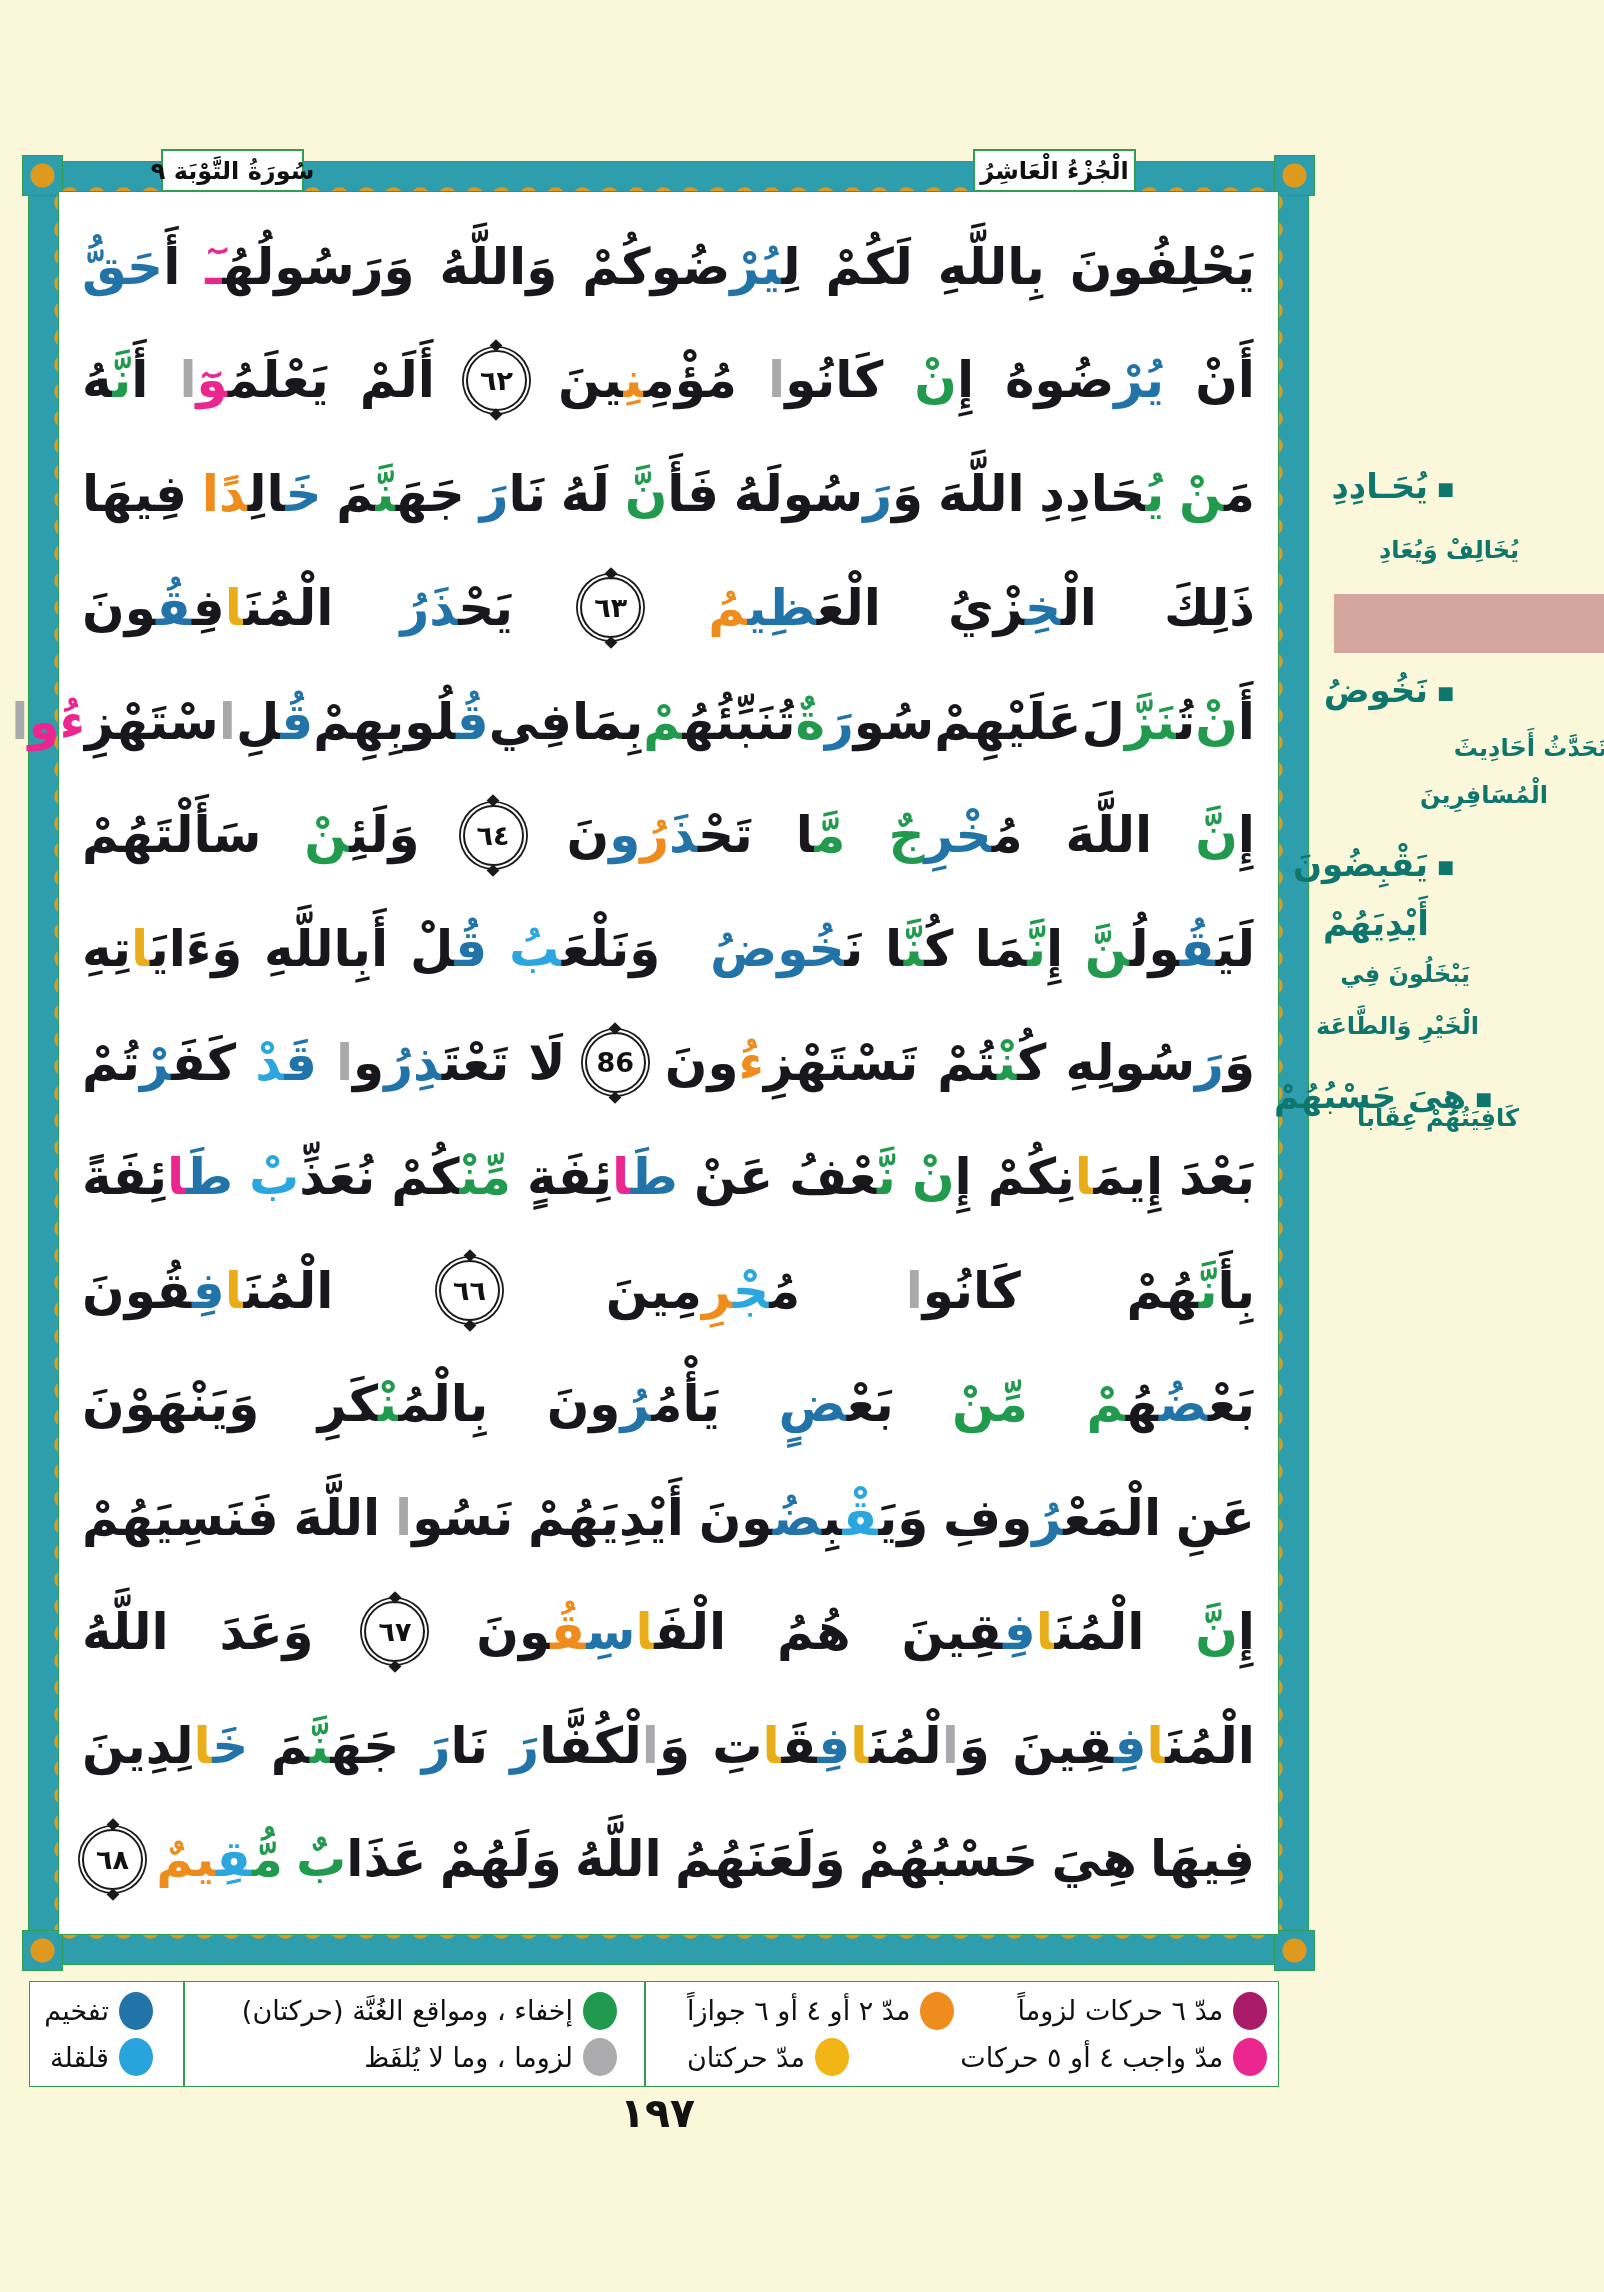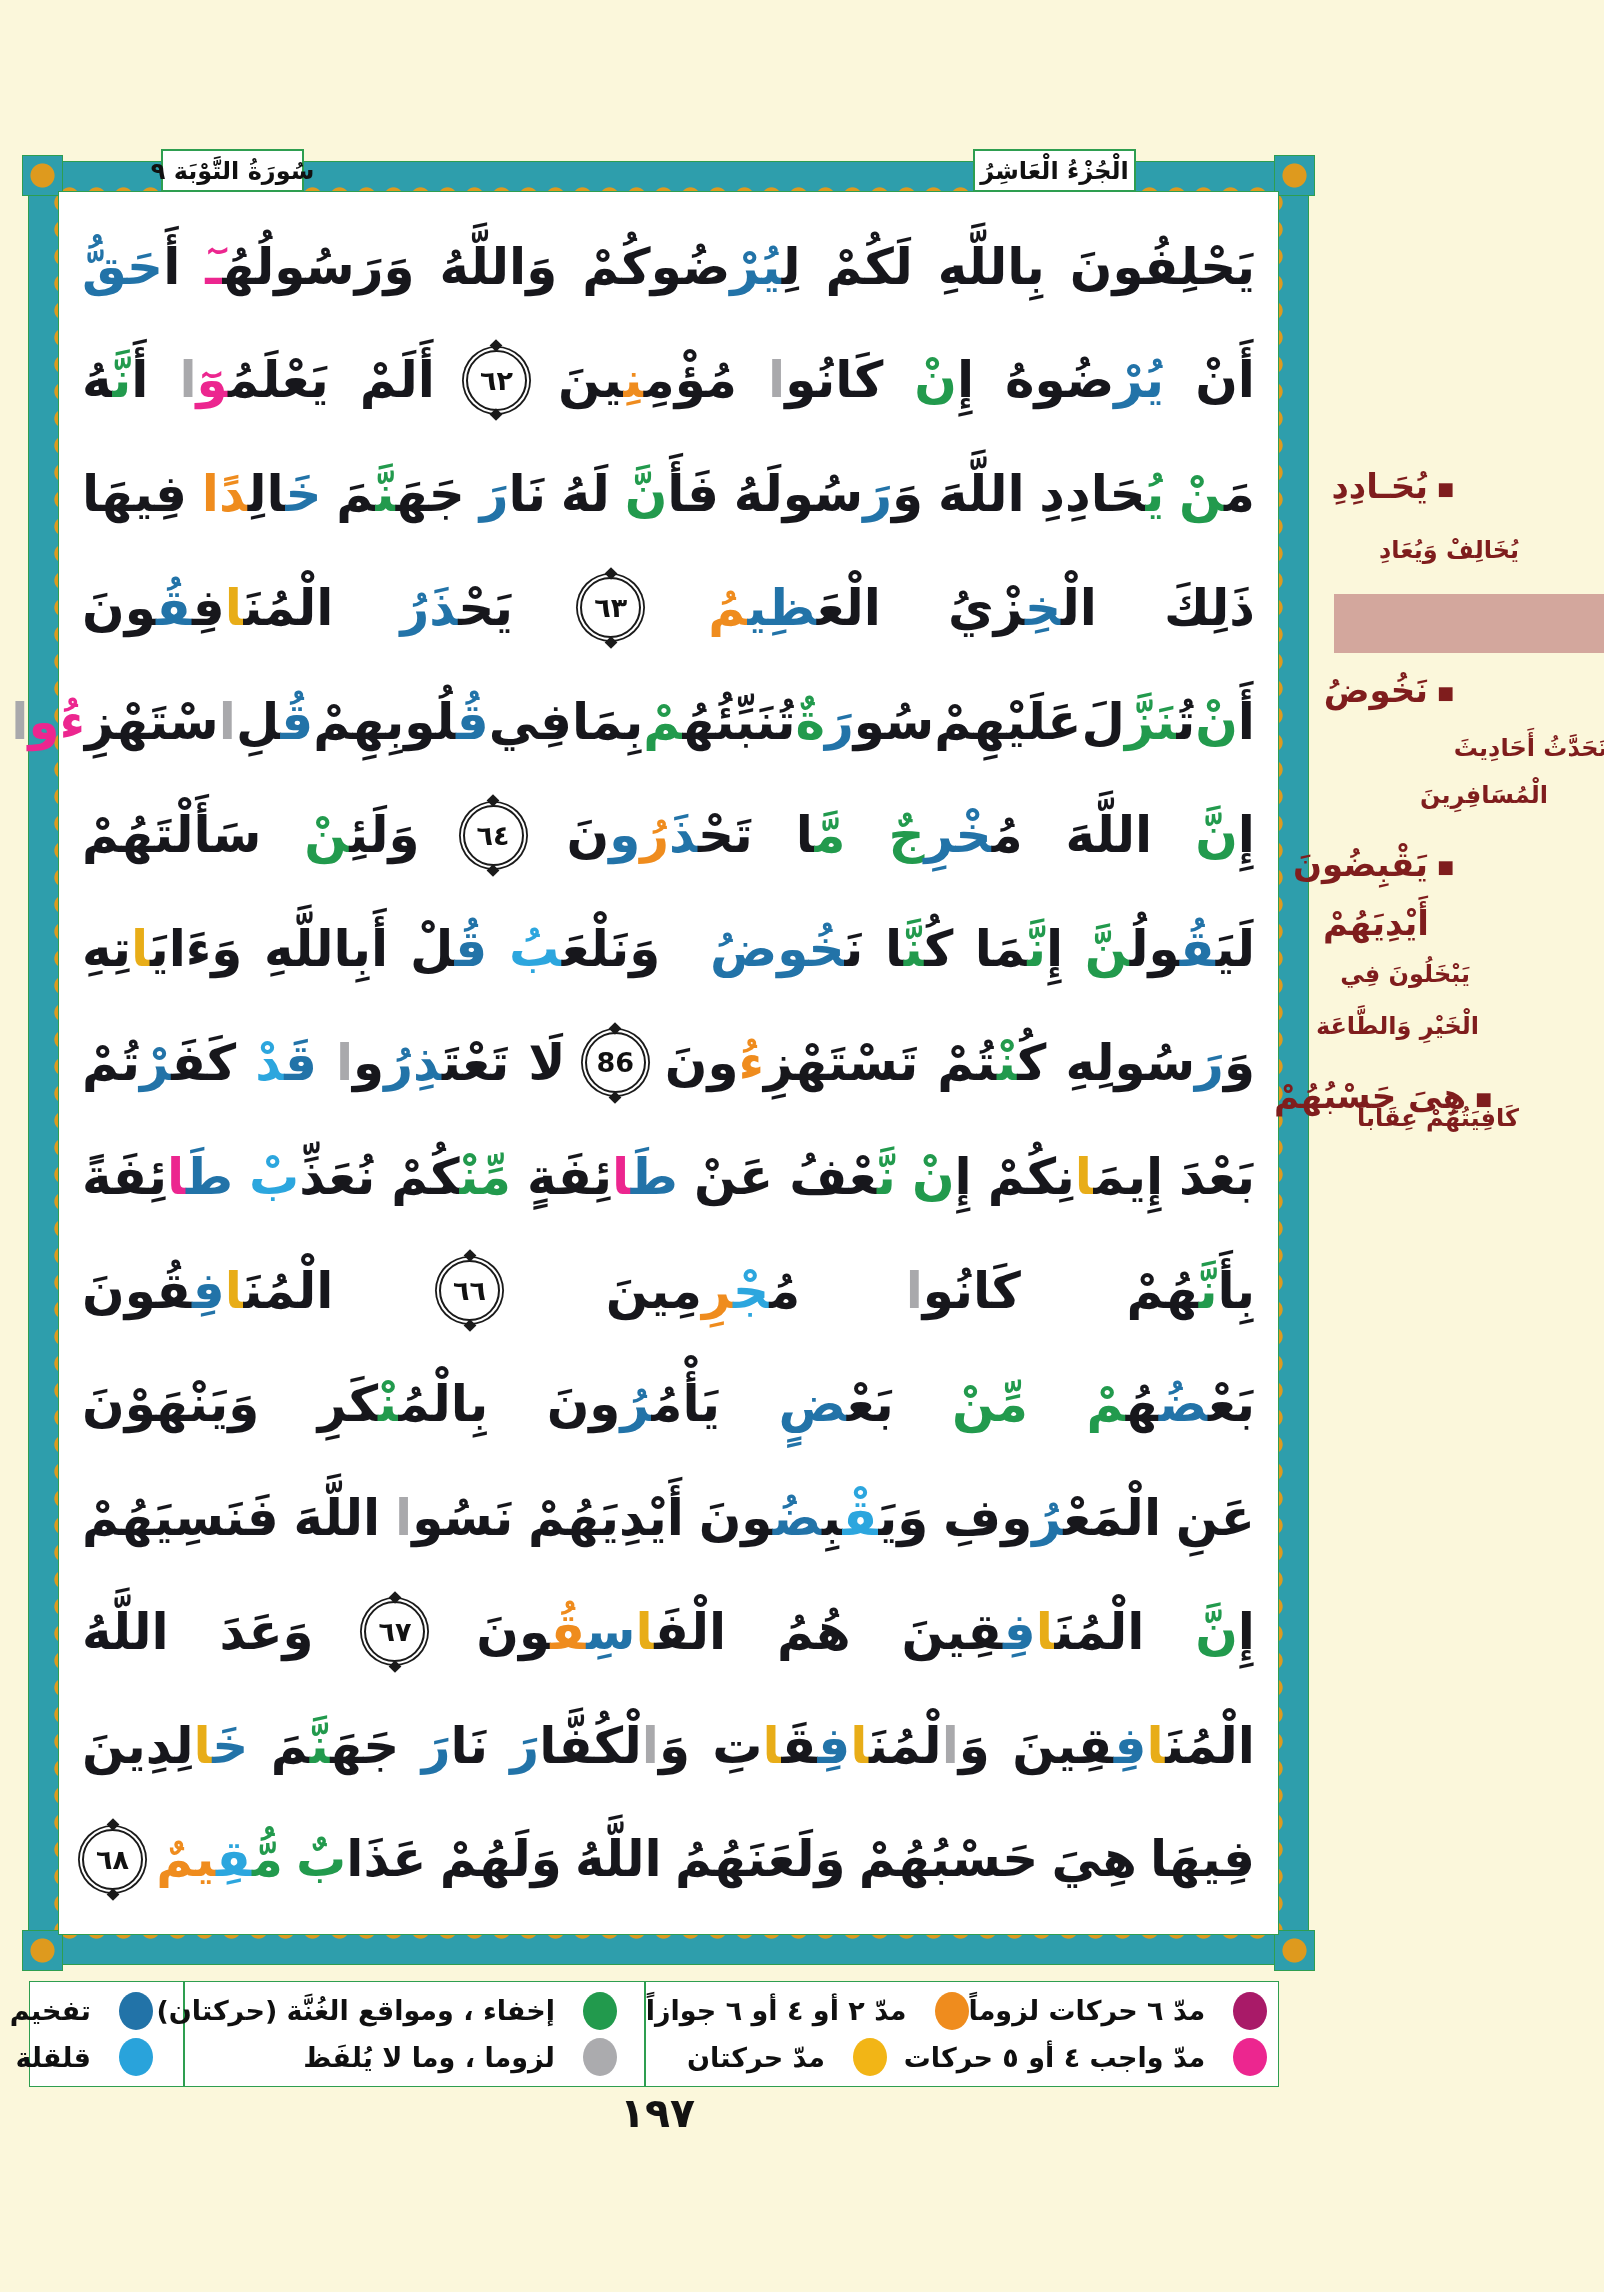--- a/index.html
+++ b/index.html
@@ -34,37 +34,37 @@
   .ayah{position:relative;display:inline-flex;align-items:center;justify-content:center;width:57px;height:57px;border-radius:50%;border:2.7px solid #1A1A1A;box-shadow:0 0 0 2.2px #fff,0 0 0 4px #1A1A1A;font-size:27px;font-weight:700;color:#111;background:#fff;flex:0 0 auto;}
   .ayah::before,.ayah::after{content:"";position:absolute;left:50%;width:9px;height:9px;background:#1A1A1A;transform:translateX(-50%) rotate(45deg);}
   .ayah::before{top:-10.7px;} .ayah::after{bottom:-10.7px;}
 
   
   .hbox{position:absolute;top:149px;height:43px;background:#fff;border:2.7px solid var(--frame_green,#2E9E50);box-sizing:border-box;display:flex;align-items:center;justify-content:center;font-size:24px;font-weight:700;color:#111;z-index:5;white-space:nowrap;padding:0 9px;}
   .hbox.surah{left:162px;width:143px;}
   .hbox.juz{left:974px;width:163px;}
 
   
-  .mnote{position:absolute;direction:rtl;white-space:nowrap;color:#7f1d1d;}
+  .mnote{position:absolute;direction:rtl;white-space:nowrap;color:#0f766e;}
   .mnote .bullet{font-size:18px;vertical-align:middle;margin-left:9px;}
   .kw{font-size:34px;font-weight:700;}
   .mean{font-size:24px;font-weight:700;}
   .mhl{position:absolute;left:1335px;right:0;top:594px;height:59px;background:var(--highlight,#D3A79D);}
 
   
   .legend{position:absolute;left:30px;top:1981px;width:1250px;height:106px;background:#fff;border:1.8px solid var(--frame_green,#2E9E50);box-sizing:border-box;direction:rtl;}
   .legend .vline{position:absolute;top:0;bottom:0;width:1.8px;background:var(--frame_green,#2E9E50);}
   .vline.v1{left:153px;} .vline.v2{left:614px;}
   .lcol{position:absolute;top:0;bottom:0;display:flex;flex-direction:column;justify-content:space-around;box-sizing:border-box;}
   .lcol.right{right:0;width:636px;padding:5.4px 10.7px 5.4px 45px;}
   .lcol.mid{left:155px;width:459px;padding:5.4px 27px 5.4px 9px;}
   .lcol.left{left:0;width:153px;padding:5.4px 30px 5.4px 5.4px;}
   .lrow{display:flex;align-items:center;justify-content:space-between;direction:rtl;}
   .lrow.single{justify-content:flex-start;}
-  .leg-item{display:flex;align-items:center;gap:28px;direction:rtl;font-size:27px;font-weight:700;color:#101010;white-space:nowrap;}
+  .leg-item{display:flex;align-items:center;gap:10px;direction:rtl;font-size:27px;font-weight:400;color:#101010;white-space:nowrap;}
   .dot{width:34px;height:38px;border-radius:50%;flex:0 0 auto;}
 
   .pagenum{position:absolute;top:2089px;left:0;width:1317px;text-align:center;font-size:41px;font-weight:700;color:#131313;}
 </style>
 </head>
 <body>
 
 <div class="page">
 
   <div class="frame">

